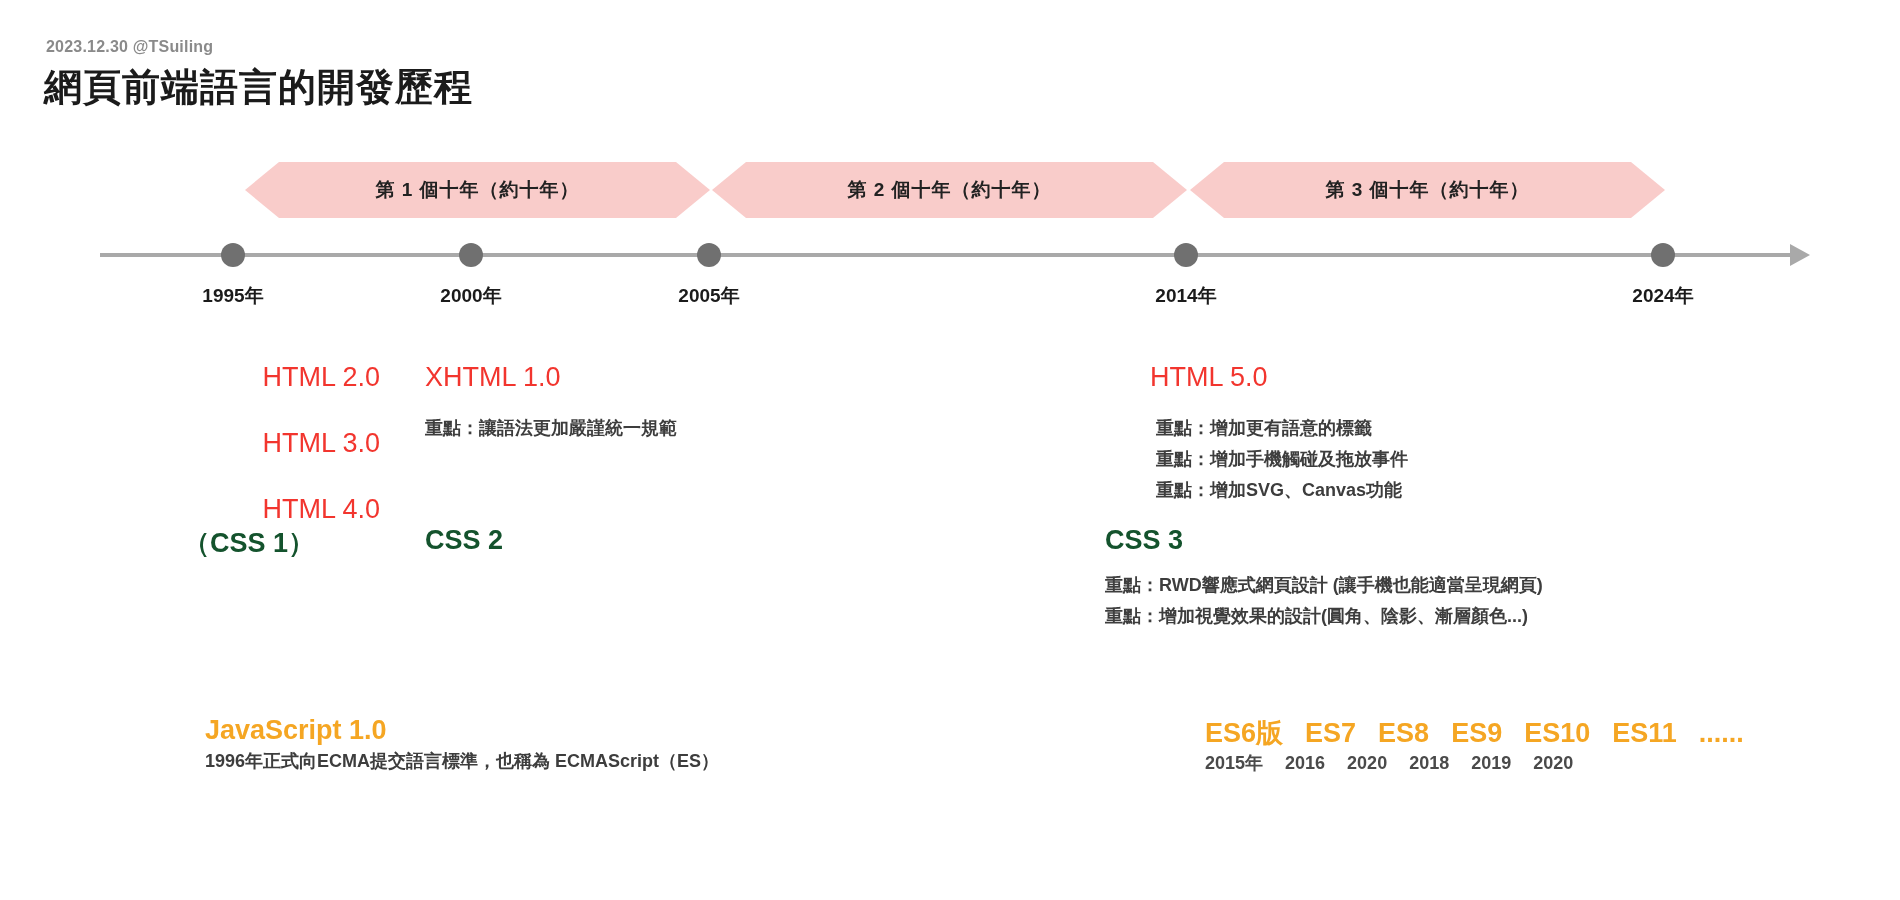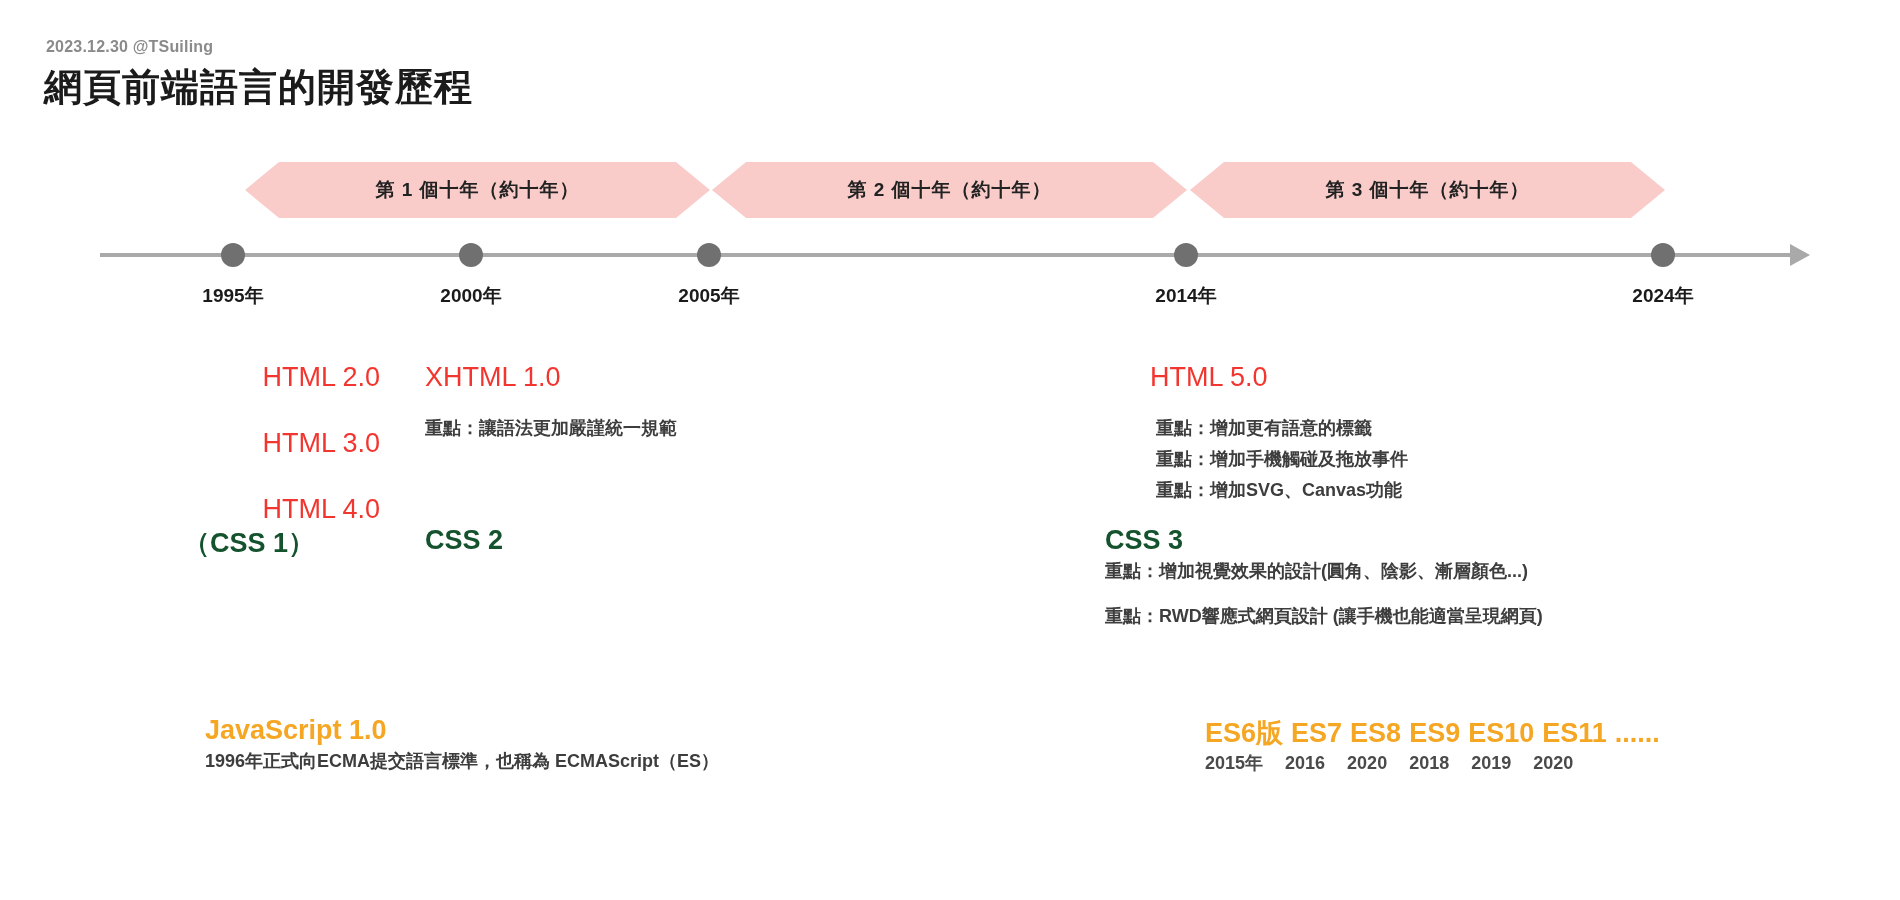--- a/index.html
+++ b/index.html
@@ -136,21 +136,21 @@
     font-size: 18px;
     font-weight: bold;
     color: #3d3d3d;
     line-height: 1.72;
     white-space: nowrap;
   }
   .right-align { text-align: right; }
 
   .es-row {
     display: flex;
-    gap: 8px;
+    gap: 22px;
     align-items: baseline;
   }
   .es-years {
     display: flex;
     gap: 22px;
     align-items: baseline;
     margin-top: 0;
   }
   .es-years span {
     font-size: 18px;
@@ -227,22 +227,22 @@
   <div class="block right-align" style="left:40px;top:525px;width:275px;">
     <div class="head-blue">（CSS 1）</div>
   </div>
 
   <div class="block" style="left:425px;top:525px;">
     <div class="head-blue">CSS 2</div>
   </div>
 
   <div class="block" style="left:1105px;top:525px;">
     <div class="head-blue">CSS 3</div>
+    <div class="note" style="margin-top:14px;">重點：RWD響應式網頁設計 (讓手機也能適當呈現網頁)</div>
     <div class="note">重點：增加視覺效果的設計(圓角、陰影、漸層顏色...)</div>
-    <div class="note" style="margin-top:14px;">重點：RWD響應式網頁設計 (讓手機也能適當呈現網頁)</div>
   </div>
 
   <div class="block" style="left:205px;top:715px;">
     <div class="head-orange">JavaScript 1.0</div>
     <div class="note" style="margin-top:0;">1996年正式向ECMA提交語言標準，也稱為 ECMAScript（ES）</div>
   </div>
 
   <div class="block" style="left:1205px;top:715px;">
     <div class="es-row">
       <span class="head-orange">ES6版</span>

